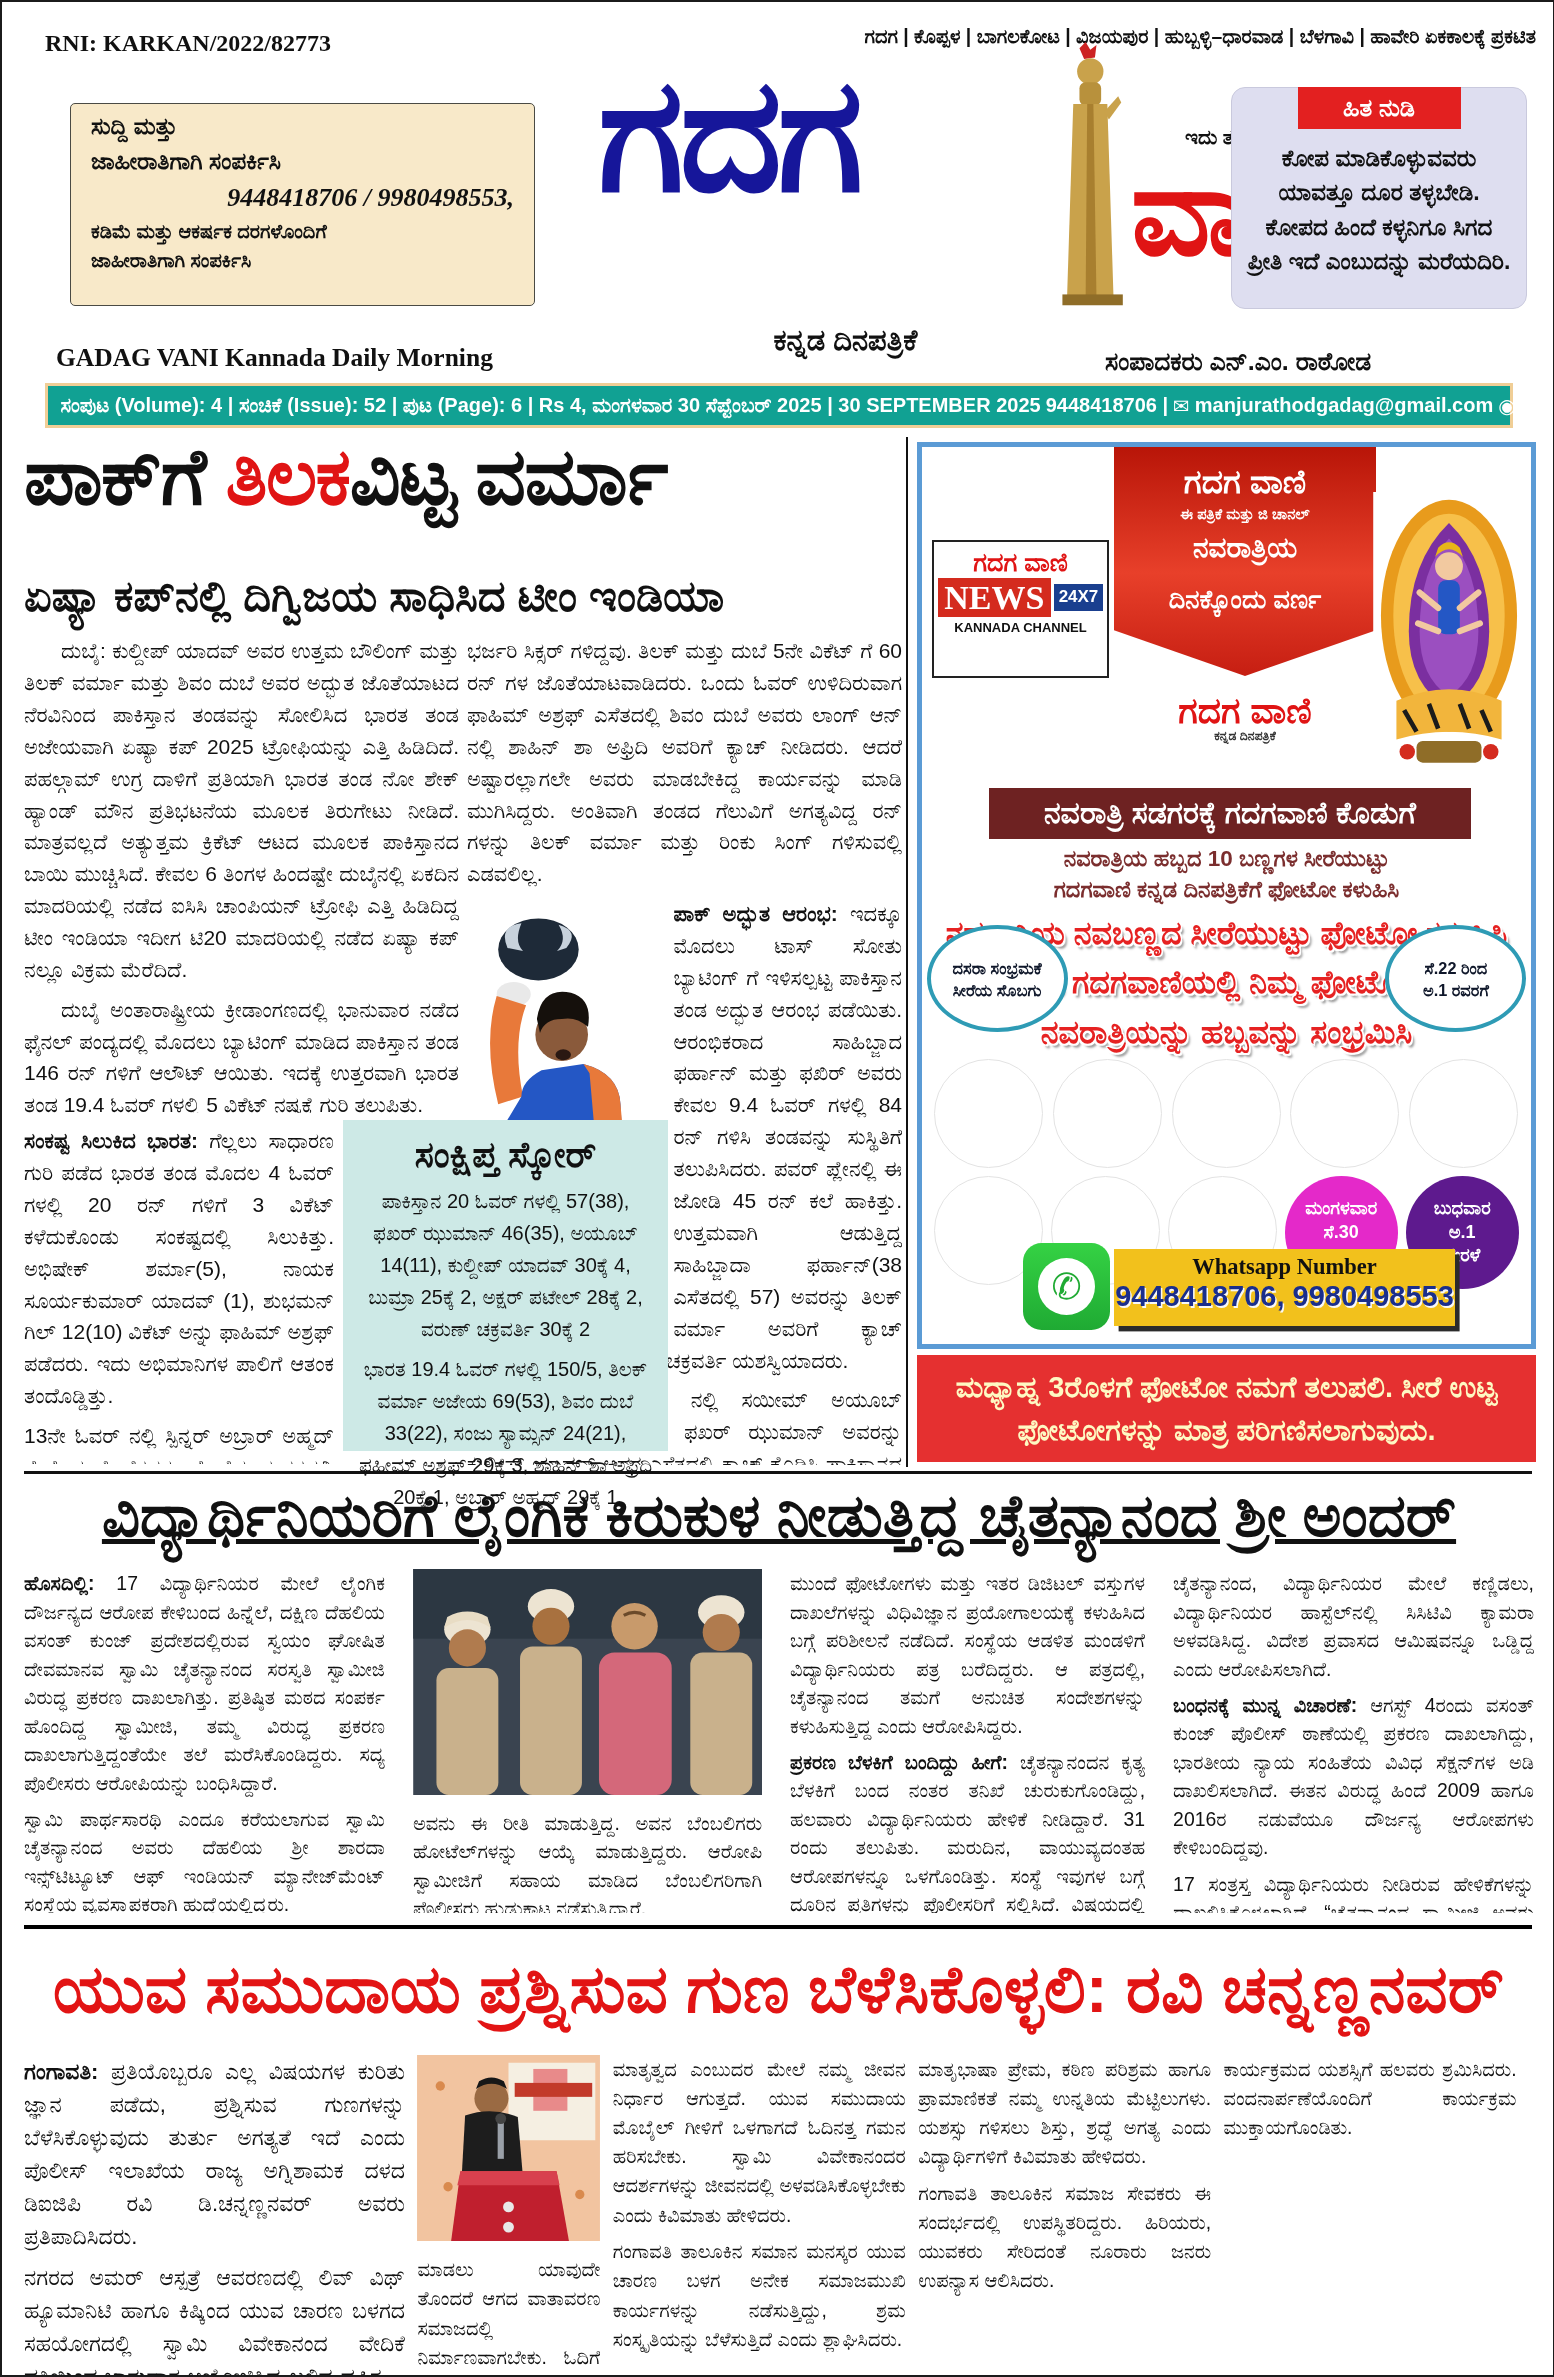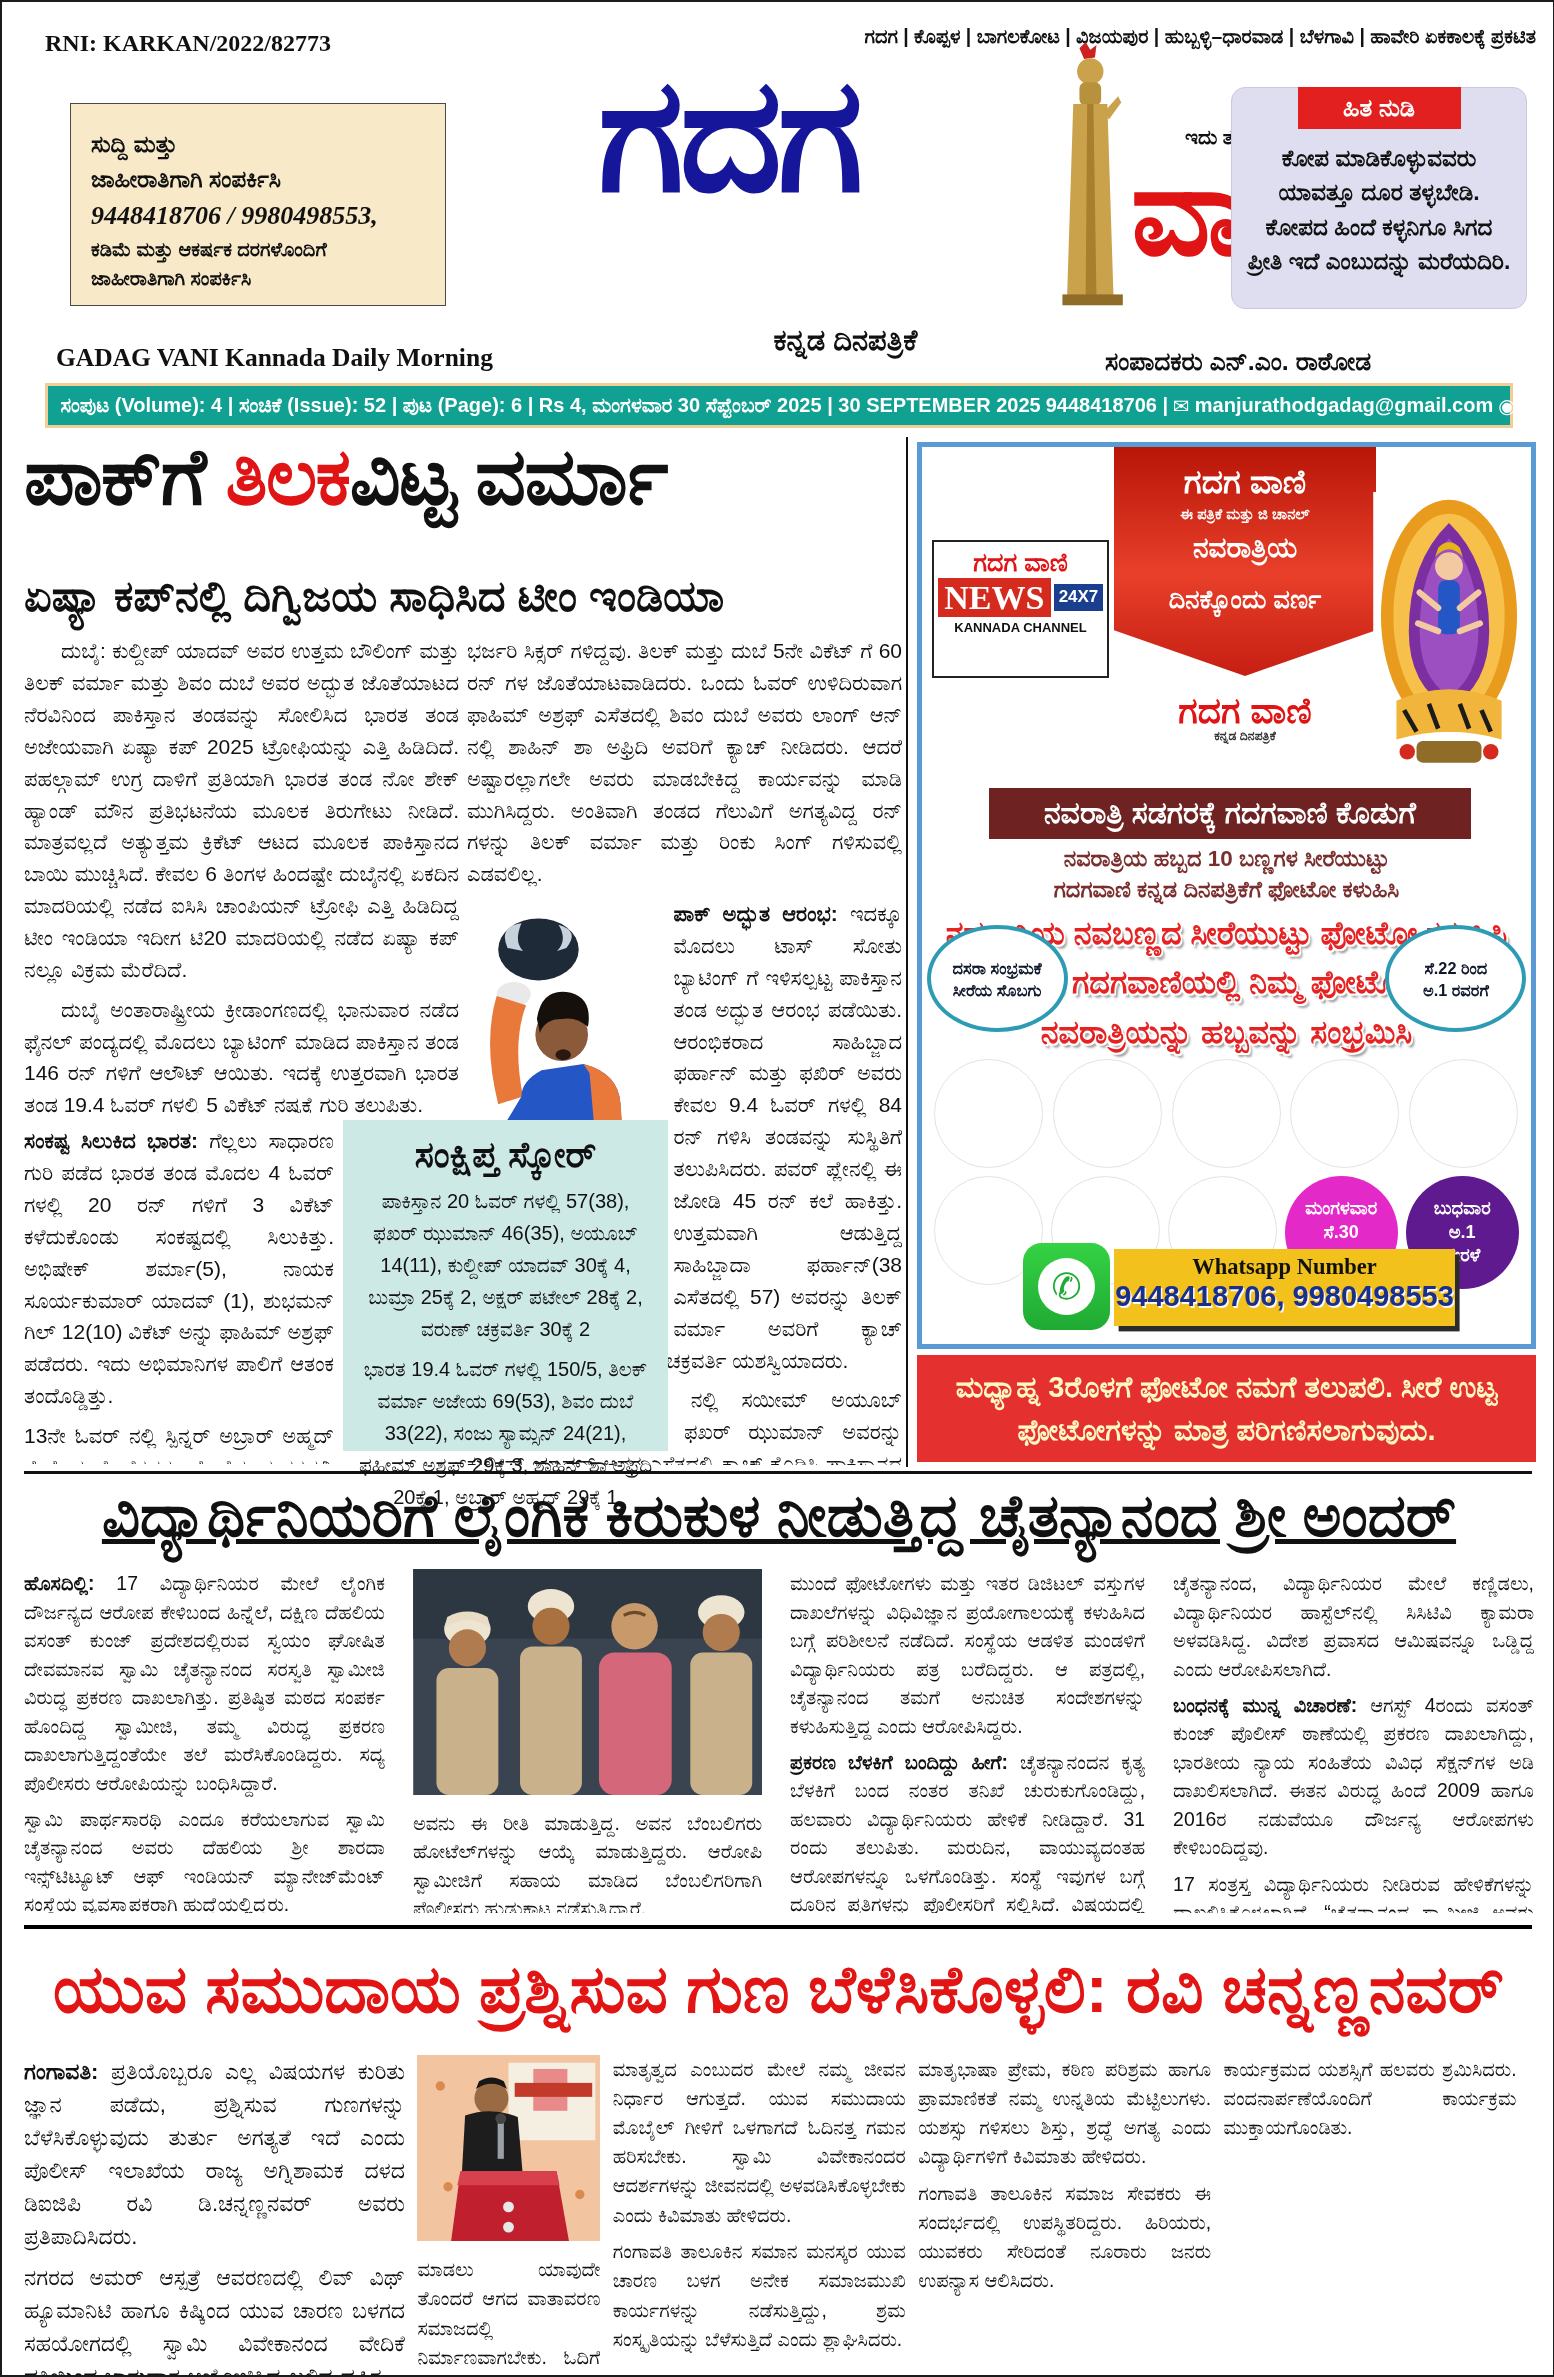--- a/index.html
+++ b/index.html
@@ -2,24 +2,24 @@
 <html style="font-size:12.4px"><head>
 <meta charset="utf-8">
 <style>
   html,body{margin:0;padding:0;background:#e8e8e8;}
   .page{position:relative;width:1555px;height:2377px;background:#ffffff;border:2.3px solid #1b1b1b;
         box-sizing:border-box;overflow:hidden;font-family:"Liberation Sans","DejaVu Sans",sans-serif;color:#111;}
   .abs{position:absolute;}
   
   .rni{left:43px;top:28px;font-family:"Liberation Serif","DejaVu Serif",serif;font-weight:bold;font-size:24px;}
   .cities{right:17px;top:23px;font-size:19.4px;font-weight:bold;}
-  .contact-box{left:68px;top:101px;width:376px;height:203px;background:#F8E9C9;border:1.5px solid#4a4a44;
-               border-radius:0;padding:23px 20px;box-sizing:border-box;line-height:1.5;}
+  .contact-box{left:68px;top:101px;width:465px;height:203px;background:#F8E9C9;border:1.5px solid#4a4a44;
+               border-radius:5px;padding:5px 20px;box-sizing:border-box;line-height:1.5;}
   .cb1{font-size:23px;font-weight:800;}
-  .cb-num{font-family:"Liberation Serif","DejaVu Serif",serif;font-style:italic;font-weight:bold;font-size:26px;}
+  .cb-num{font-family:"Liberation Serif","DejaVu Serif",serif;font-style:italic;font-weight:bold;font-size:26px;text-align:right;}
   .cb2{font-size:19.4px;font-weight:700;}
   .masthead{left:596px;top:40px;width:635px;height:288px;}
   .m-blue{position:absolute;left:0;top:14px;font-size:159px;line-height:1;font-weight:900;color:#16169A;letter-spacing:-4.6px;}
   .m-statue{position:absolute;left:458px;top:0;width:74px;height:271px;}
   .m-tag{position:absolute;left:542px;top:84px;width:255px;font-size:20px;font-weight:800;color:#111;text-align:center;}
   .m-red{position:absolute;left:533px;top:107px;font-size:124px;line-height:1;font-weight:900;color:#E01414;letter-spacing:-3.1px;}
   .kn-daily{left:681px;top:322px;width:325px;text-align:center;font-size:29px;font-weight:800;}
   .quote-box{left:1229px;top:85px;width:294px;height:220px;background:#DEDEF0;border:0.8px solid #c9c9dd;border-radius:14px;}
   .quote-title{margin:-1.5px auto 0 auto;width:163px;background:#E32020;color:#fff;font-size:24px;font-weight:800;
                text-align:center;padding:7px 0;}

